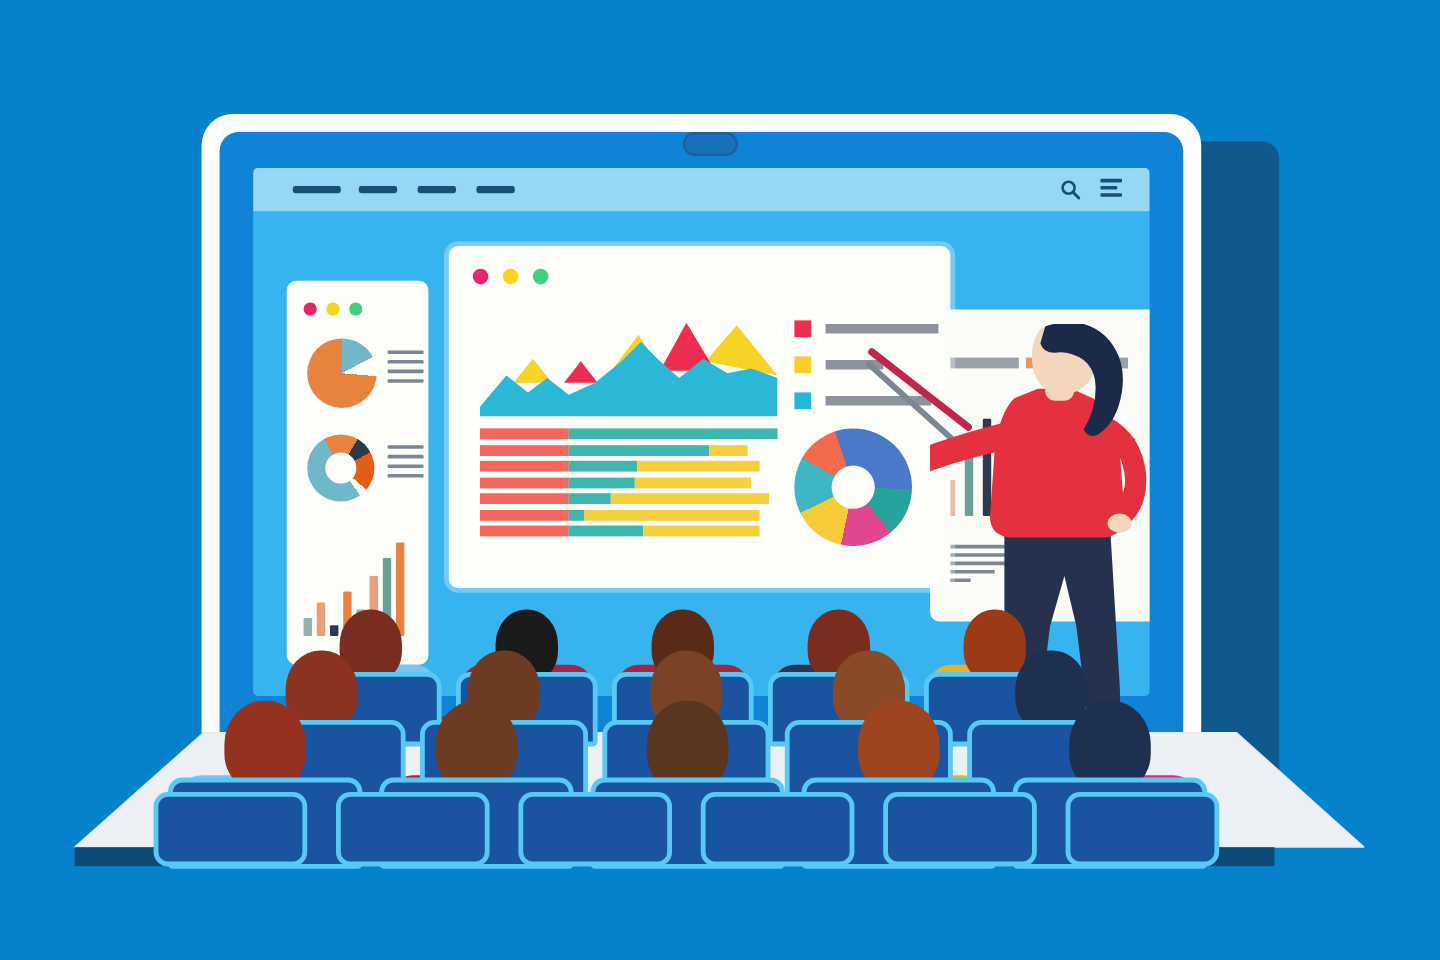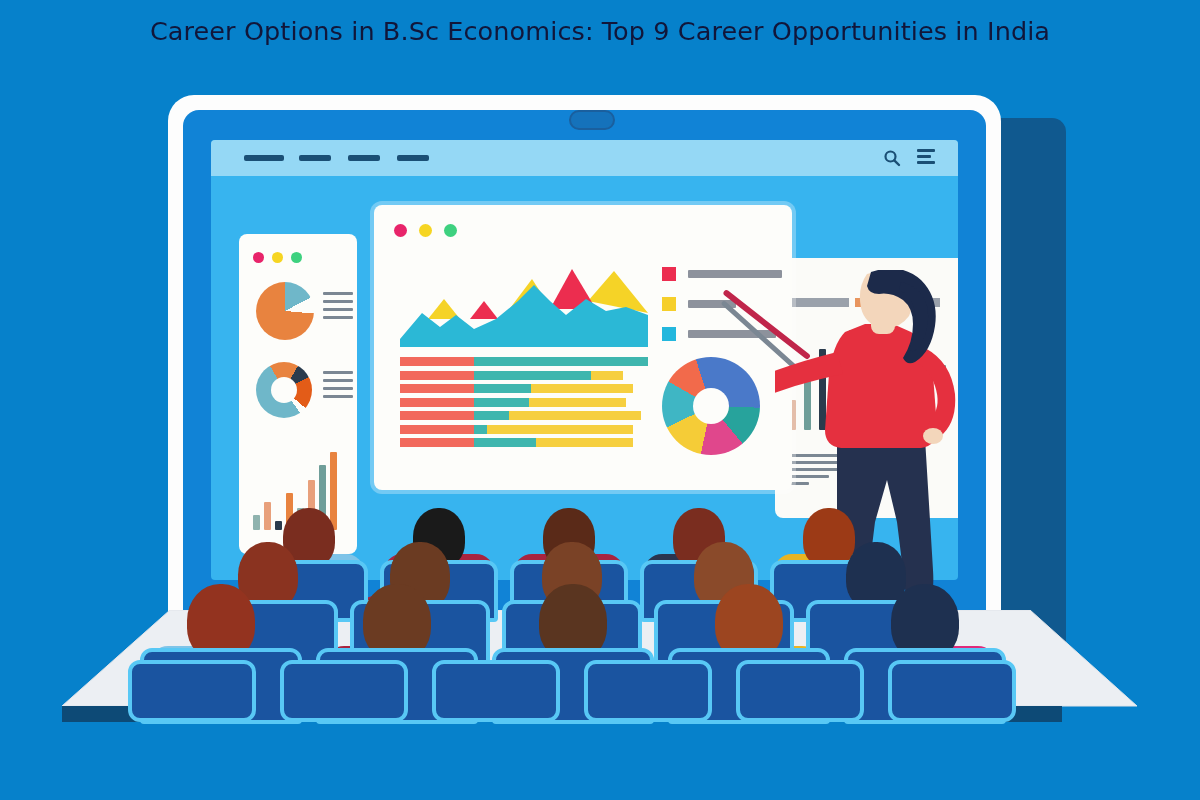--- a/index.html
+++ b/index.html
@@ -146,23 +146,20 @@
   }
   .head { position: absolute; border-radius: 48% 48% 42% 42%; }
   .neck { position: absolute; background: #f3d6bb; border-radius: 3px; }
   .torso { position: absolute; border-radius: 18px 18px 6px 6px; }
 </style>
 </head>
 <body>
 
 <div id="stage">
 
-  <div class="title-bar">
-    <span class="title-text">Career Options in B.Sc Economics: Top 9 Career Opportunities in India</span>
-  </div>
 
   <div class="laptop-side-shadow"></div>
   <div class="laptop-lid"></div>
   <div class="laptop-bezel"></div>
   <div class="camera-notch"></div>
 
   <div class="screen">
 
     <div class="browser-bar">
       <div class="nav-pill n0"></div>

